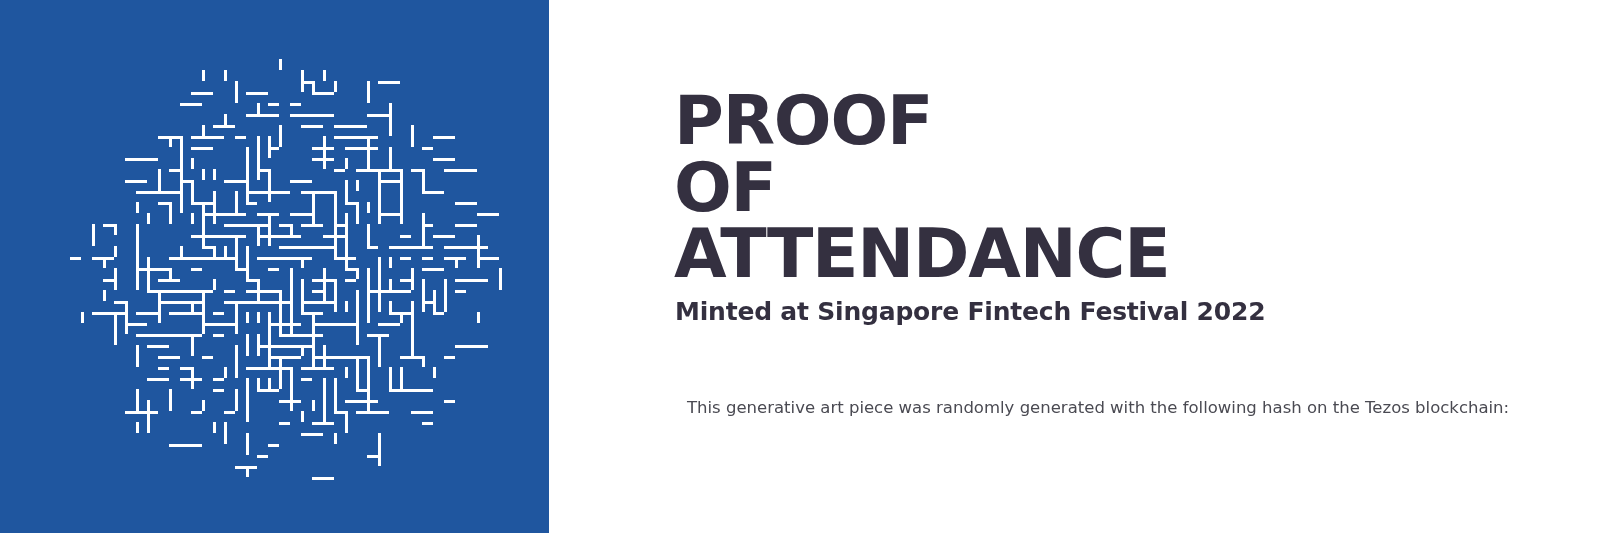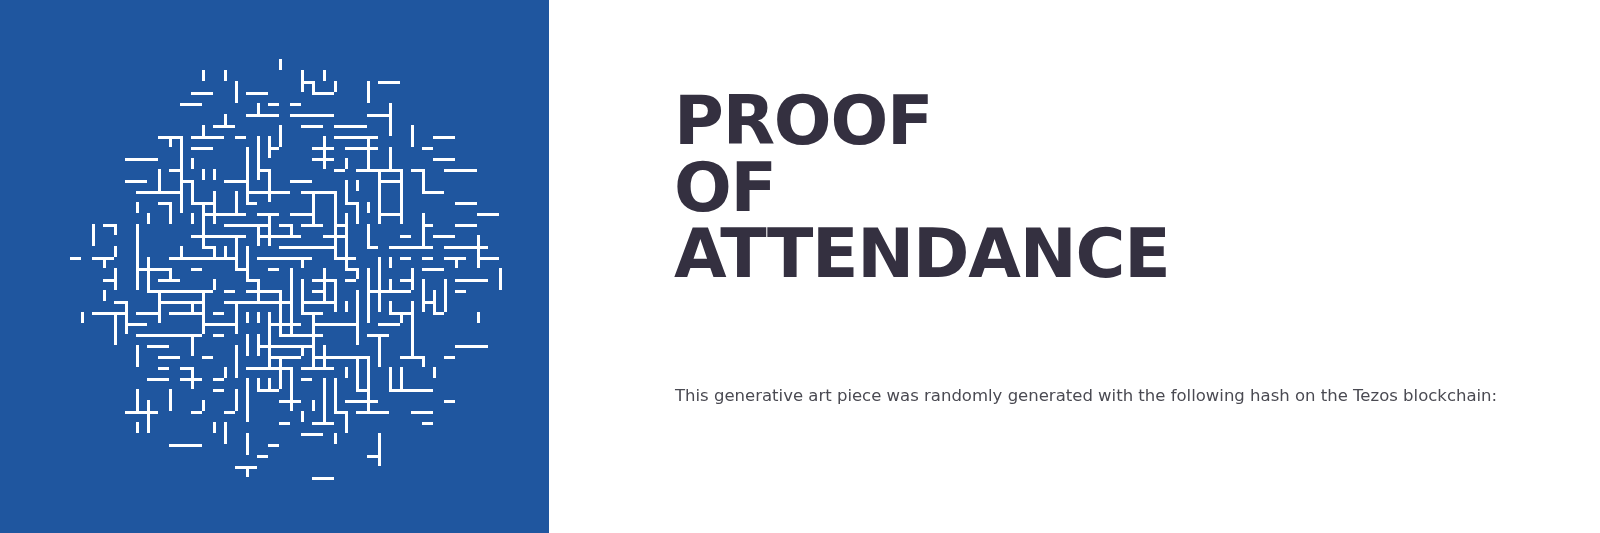--- a/index.html
+++ b/index.html
@@ -68,21 +68,21 @@
     font-size: 25px;
     letter-spacing: -0.2px;
     color: #343040;
     white-space: nowrap;
   }
   .body-copy {
     position: absolute;
     left: 126px;
     top: 384px;
     width: 860px;
-    margin: 0;
+    margin: 12px;
     font-family: "DejaVu Sans", sans-serif;
     font-weight: 400;
     font-size: 16.5px;
     line-height: 1.45;
     color: #4a4a52;
   }
   .hash-line {
     display: block;
     word-break: break-all;
   }
@@ -541,20 +541,21 @@
         </g>
     </svg>
   </div>
 
   <div class="text-panel">
 
     <h1 class="headline">PROOF
 OF
 ATTENDANCE</h1>
 
+    <div class="subtitle">Minted at Singapore Fintech Festival 2022</div>
 
     <p class="body-copy">
       <span>This generative art piece was randomly generated with the following hash on the Tezos blockchain:</span>
     </p>
 
   </div>
 
 </div>
 
 </body></html>

